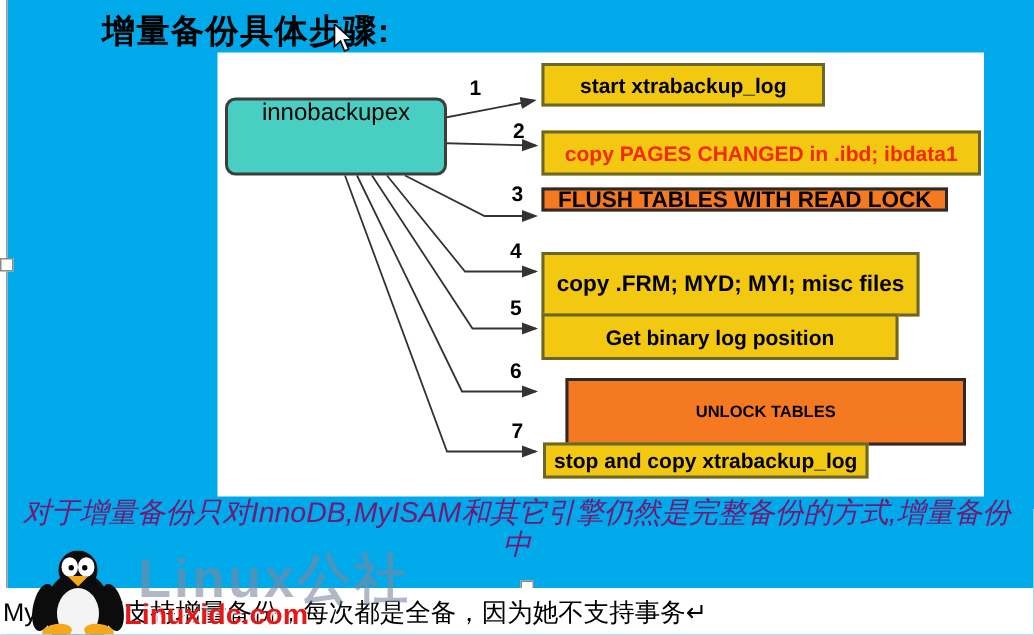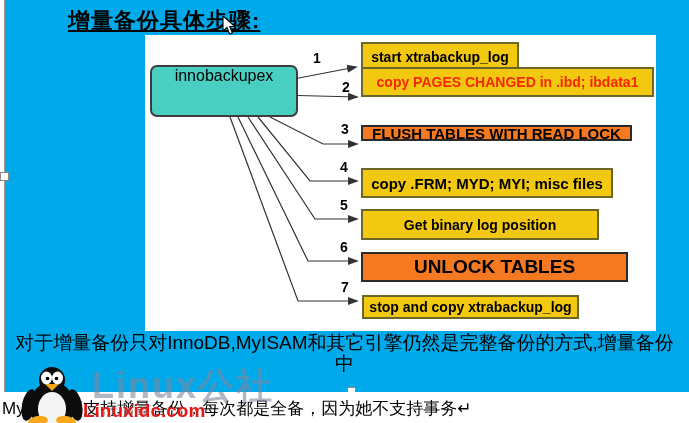--- a/index.html
+++ b/index.html
@@ -5,21 +5,21 @@
   html,body{margin:0;padding:0;}
   #stage{
     position:relative; width:689px; height:423px; overflow:hidden;
     background:#00a9e9;
     font-family:"Liberation Sans","DejaVu Sans",sans-serif;
   }
   .abs{position:absolute;}
   
   #left-edge{left:0;top:0;width:4px;height:423px;background:#ffffff;border-right:1px solid #9a9a9a;}
   
-  #page-title{left:68px;top:6px;font-size:22px;font-weight:bold;color:#000;letter-spacing:1px;white-space:nowrap;text-decoration:underline;}
+  #page-title{left:68px;top:6px;font-size:22px;font-weight:bold;color:#000;letter-spacing:1px;white-space:nowrap;}
   
   #panel{left:145px;top:35px;width:511px;height:296px;background:#ffffff;}
   #arrow-svg{position:absolute;left:0;top:0;width:511px;height:296px;}
   
   #source-box{
     left:5px;top:30px;width:148px;height:52px;background:#49cfc2;
     border:2px solid #3d3d3d;border-radius:7px;box-sizing:border-box;
     display:flex;align-items:flex-start;justify-content:center;
     font-size:16px;color:#000;
   }
@@ -27,21 +27,21 @@
   .step-box{
     position:absolute;box-sizing:border-box;
     background:#f2c811;border:2px solid #6b672a;
     display:flex;align-items:center;justify-content:center;
     font-size:14px;font-weight:bold;color:#000;white-space:nowrap;
   }
   .step-box.orange{background:#f57921;border-color:#2a2a2a;}
   .step-box.red-text{color:#f52800;}
   .step-num{position:absolute;font-size:14px;font-weight:bold;color:#000;}
   
-  #notes{left:0;top:332px;width:689px;text-align:center;color:#000000;font-size:19px;line-height:21px;font-weight:500;}
+  #notes{left:0;top:332px;width:689px;text-align:center;color:#701a75;font-size:19px;line-height:21px;font-weight:500;font-style:italic;}
   
   #footer-strip{left:0;top:392px;width:689px;height:31px;background:#ffffff;}
   #footer-text{left:2px;top:397px;font-size:17px;color:#000;white-space:nowrap;font-weight:500;}
   
   .sel-handle{width:7px;height:7px;background:#ffffff;border:1px solid #8a8a8a;box-sizing:content-box;}
   #handle-left{left:0;top:172px;}
   #handle-mid{left:347px;top:387px;}
   
   #wm-name{left:92px;top:362px;font-size:36px;font-weight:bold;color:rgba(125,135,158,0.60);letter-spacing:2px;white-space:nowrap;}
   #wm-url{left:34px;top:400px;font-size:19px;font-weight:bold;color:#e61717;white-space:nowrap;
@@ -84,26 +84,26 @@
     </div>
 
     <span class="step-num" style="left:168px;top:15px;">1</span>
     <span class="step-num" style="left:197px;top:44px;">2</span>
     <span class="step-num" style="left:196px;top:86px;">3</span>
     <span class="step-num" style="left:195px;top:124px;">4</span>
     <span class="step-num" style="left:195px;top:162px;">5</span>
     <span class="step-num" style="left:195px;top:204px;">6</span>
     <span class="step-num" style="left:196px;top:244px;">7</span>
 
-    <div class="step-box" style="left:216px;top:7px;width:158px;height:29px;">start xtrabackup_log</div>
-    <div class="step-box red-text" style="left:216px;top:32px;width:293px;height:30px;">copy PAGES CHANGED in .ibd; ibdata1</div>
+    <div class="step-box" style="left:216px;top:7px;width:189px;height:29px;">start xtrabackup_log</div>
+    <div class="step-box red-text" style="left:216px;top:52px;width:293px;height:30px;">copy PAGES CHANGED in .ibd; ibdata1</div>
     <div class="step-box orange" style="left:216px;top:90px;width:271px;height:16px;font-size:15px;">FLUSH TABLES WITH READ LOCK</div>
-    <div class="step-box" style="left:216px;top:133px;width:252px;height:30px;font-size:15px;">copy .FRM; MYD; MYI; misc files</div>
+    <div class="step-box" style="left:216px;top:133px;width:252px;height:43px;font-size:15px;">copy .FRM; MYD; MYI; misc files</div>
     <div class="step-box" style="left:216px;top:174px;width:238px;height:31px;">Get binary log position</div>
-    <div class="step-box orange" style="left:216px;top:217px;width:267px;height:30px;font-size:19px;">UNLOCK TABLES</div>
+    <div class="step-box orange" style="left:232px;top:217px;width:267px;height:45px;font-size:11px;">UNLOCK TABLES</div>
     <div class="step-box" style="left:217px;top:260px;width:217px;height:24px;">stop and copy xtrabackup_log</div>
   </div>
 
   <div class="abs" id="notes">
     <div>对于增量备份只对InnoDB,MyISAM和其它引擎仍然是完整备份的方式,增量备份</div>
     <div>中</div>
   </div>
 
   <div class="abs sel-handle" id="handle-left"></div>
   <div class="abs sel-handle" id="handle-mid"></div>

